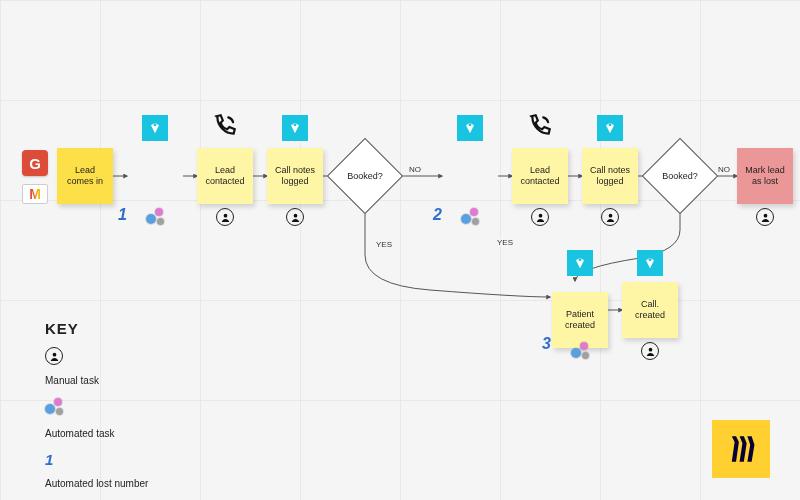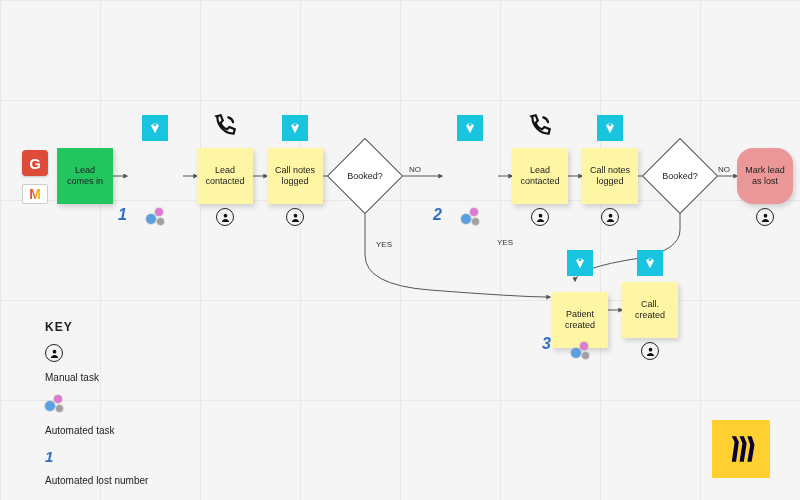--- a/index.html
+++ b/index.html
@@ -26,22 +26,22 @@
     align-items: center;
     justify-content: center;
     text-align: center;
     font-size: 9px;
     line-height: 1.2;
     color: #222;
     box-shadow: 2px 3px 5px rgba(0,0,0,.15);
     padding: 4px;
   }
   .note.yellow { background: #fff6a5; }
-  .note.green  { background: #22c55e; }
-  .note.red    { background: #ec9797; border-radius: 16px; }
+  .note.green  { background: #fde047; }
+  .note.red    { background: #ec9797; }
 
   .diamond {
     position: absolute;
     width: 54px;
     height: 54px;
     transform: rotate(45deg);
     border: 1px solid #555;
     background: #fff;
   }
   .diamond span {
@@ -123,21 +123,21 @@
     -webkit-background-clip: text; background-clip: text; color: transparent;
   }
 
   .key {
     position: absolute;
     left: 45px;
     top: 320px;
     font-size: 10px;
     color: #222;
   }
-  .key h4 { font-size: 12px; font-weight: 700; letter-spacing: 1px; margin-bottom: 10px; }
+  .key h4 { font-size: 15px; font-weight: 700; letter-spacing: 1px; margin-bottom: 10px; }
   .key .row { display: flex; gap: 10px; margin-bottom: 12px; flex-direction: column; }
   .key .num-inline { font-size: 15px; font-weight: 700; color: #2f6fc9; font-style: italic; }
 
   .miro-logo {
     position: absolute; right: 30px; bottom: 22px;
     width: 58px; height: 58px; background: #ffd02f;
     display: flex; align-items: center; justify-content: center;
   }
   .miro-logo svg { width: 34px; height: 34px; }
 </style>

